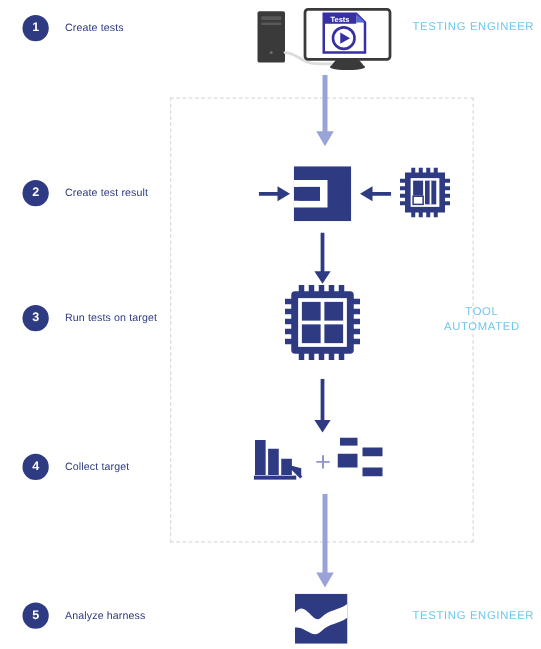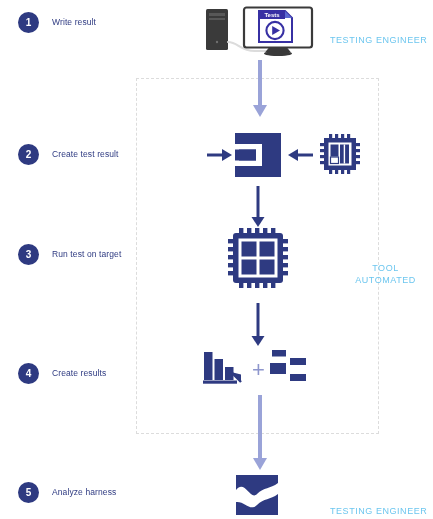--- a/index.html
+++ b/index.html
@@ -59,21 +59,20 @@
 
   
   .role-label {
     position: absolute;
     color: #6cc6ef;
     font-size: 9px;
     letter-spacing: .55px;
     white-space: nowrap;
     text-align: center;
     line-height: 12px;
-    margin-top: 19px;
   }
 
   
   .conn {
     position: absolute;
   }
   .conn svg { display: block; }
 
   
   .icon-abs { position: absolute; }
@@ -89,36 +88,36 @@
 </style>
 </head>
 <body>
 
 <div id="canvas">
 
   <div class="dashed-region"></div>
 
   <div class="step" style="top:11px;">
     <div class="step-badge">1</div>
-    <div class="step-label">Write result</div>
+    <div class="step-label">Create tests</div>
   </div>
 
   <div class="step" style="top:143px;">
     <div class="step-badge">2</div>
     <div class="step-label">Create test result</div>
   </div>
 
   <div class="step" style="top:243px;">
     <div class="step-badge">3</div>
-    <div class="step-label">Run test on target</div>
+    <div class="step-label">Run tests on target</div>
   </div>
 
   <div class="step" style="top:362px;">
     <div class="step-badge">4</div>
-    <div class="step-label">Create results</div>
+    <div class="step-label">Collect target</div>
   </div>
 
   <div class="step" style="top:481px;">
     <div class="step-badge">5</div>
     <div class="step-label">Analyze harness</div>
   </div>
 
   <div class="role-label" style="left:330px; top:15px;">TESTING ENGINEER</div>
 
   <div class="role-label" style="left:343px; top:243px; width:85px;">TOOL</div>

